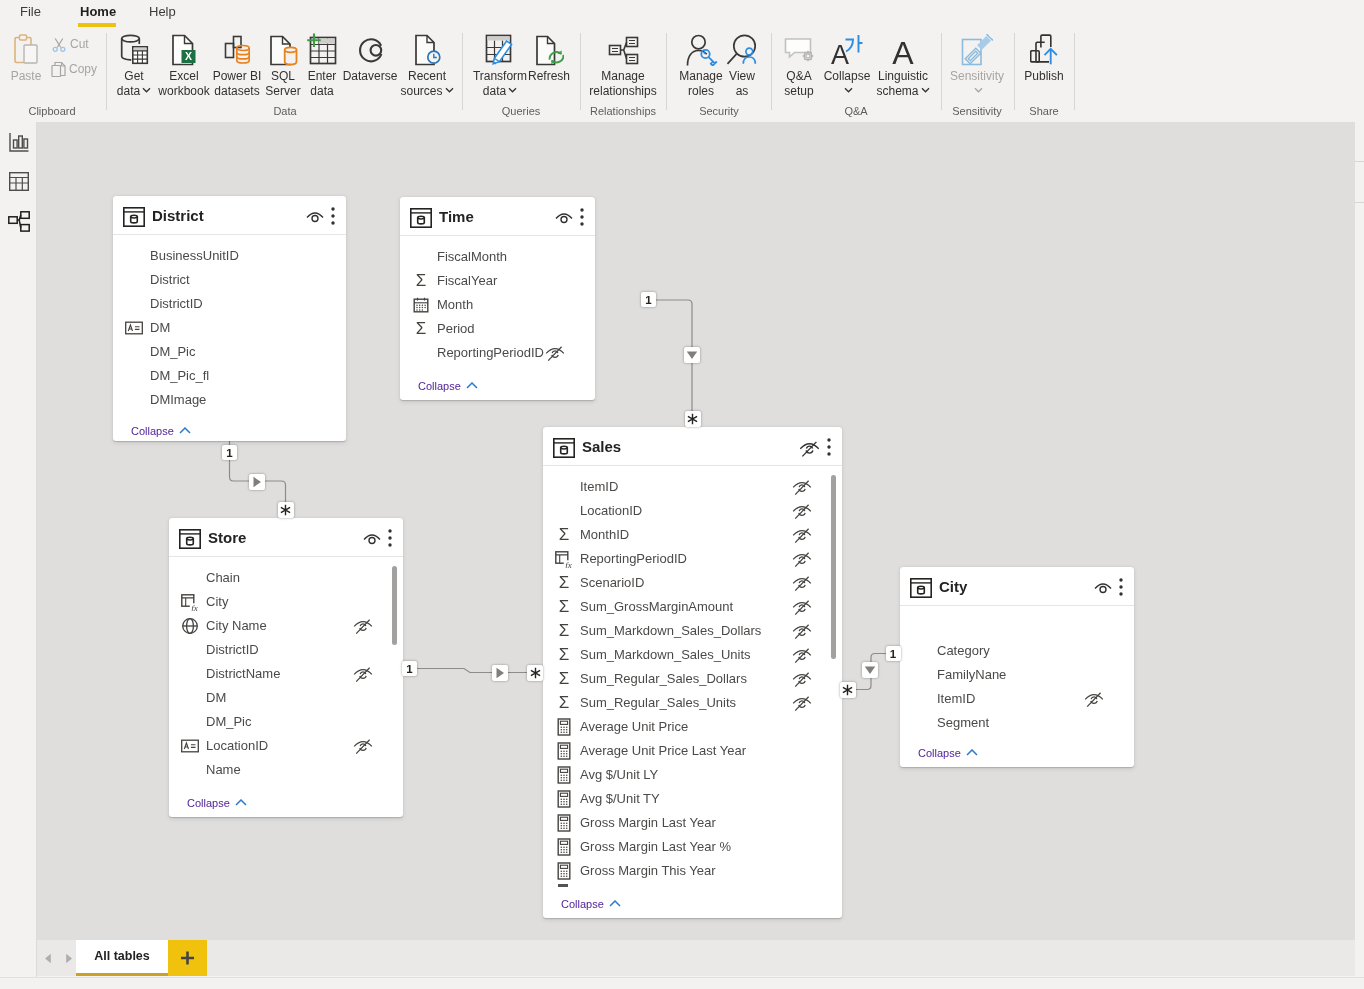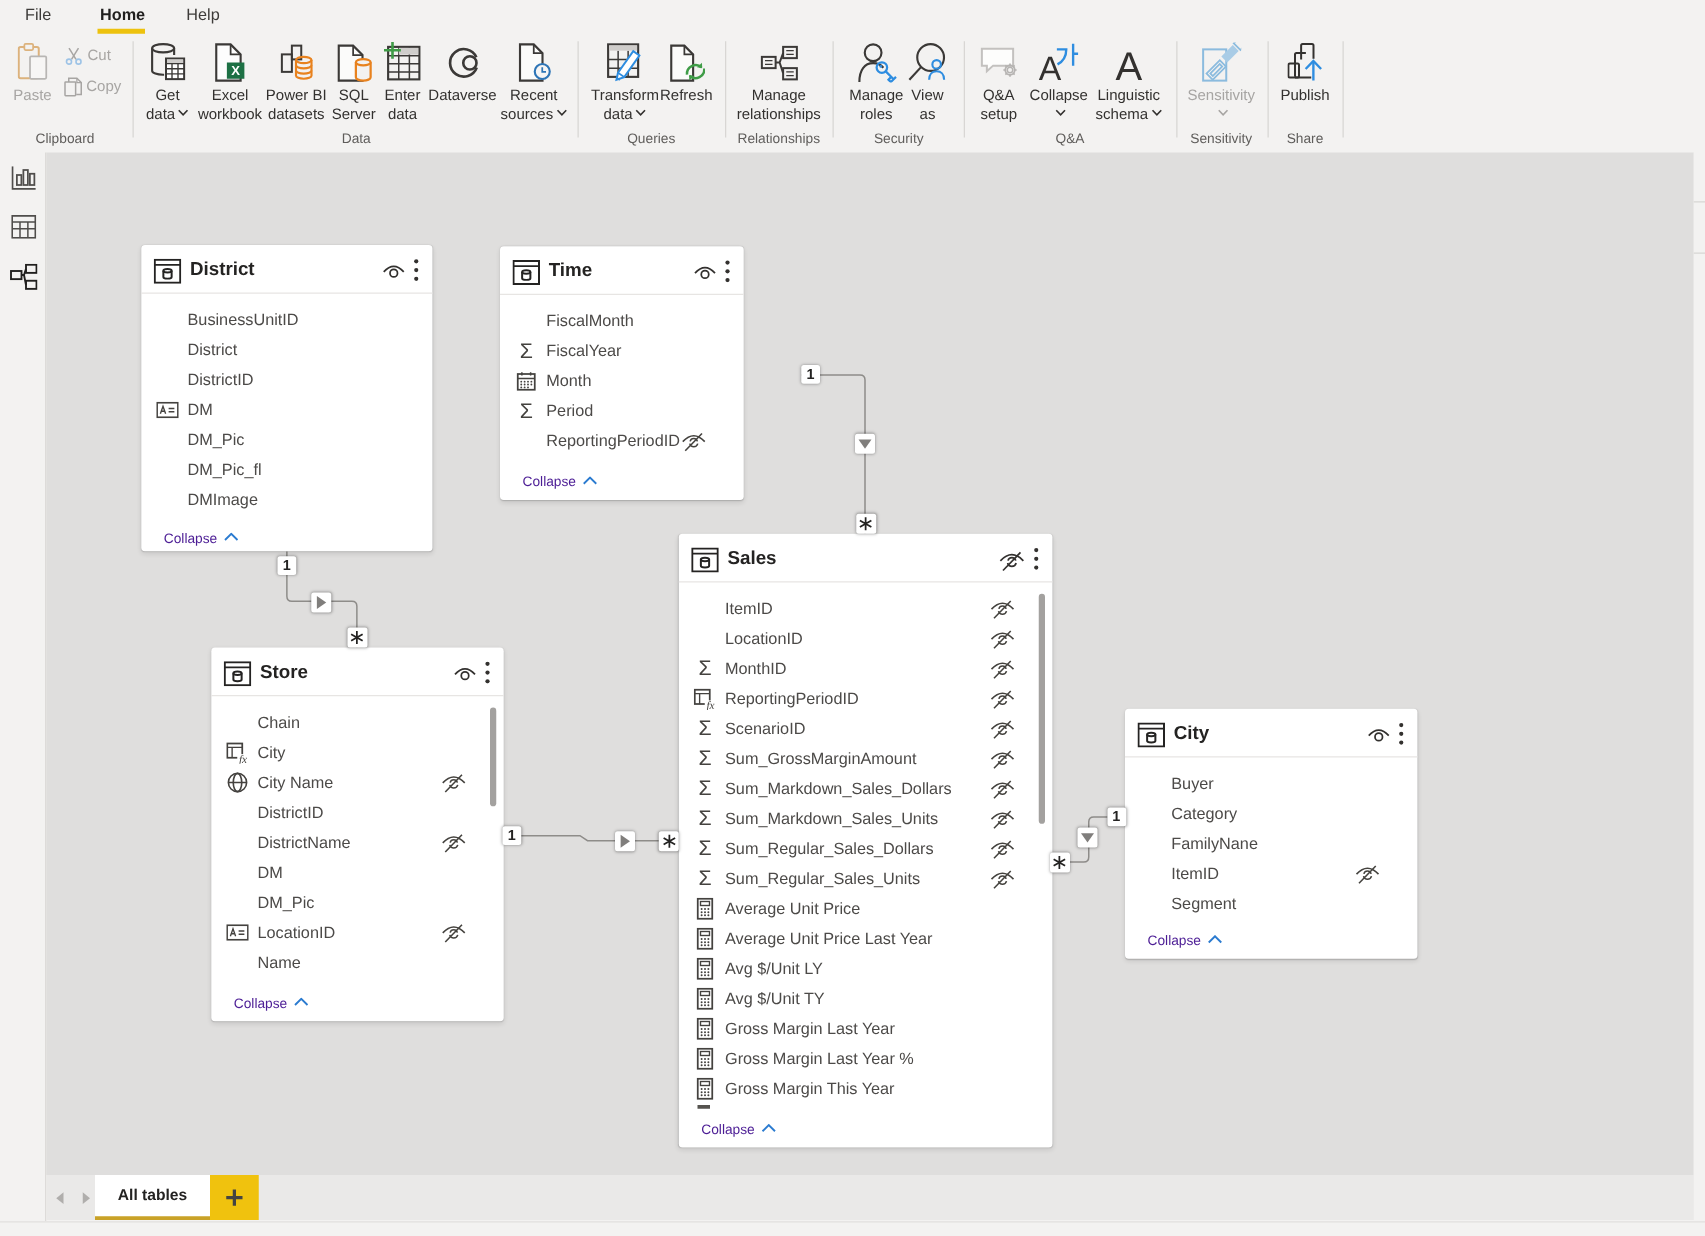--- a/index.html
+++ b/index.html
@@ -842,23 +842,20 @@
         <circle cx="10" cy="9.5" r="3"></circle>
       </svg>
       <svg class="hd-kb" width="4" height="18" viewBox="0 0 4 18">
         <g fill="#33312f">
           <circle cx="2" cy="2" r="1.7"></circle>
           <circle cx="2" cy="9" r="1.7"></circle>
           <circle cx="2" cy="16" r="1.7"></circle>
         </g>
       </svg>
     </div>
-  <div class="row" style="top:48px;">
-      <span class="rowtx">Buyer</span>
-    </div>
   <div class="row" style="top:72px;">
       <span class="rowtx">Category</span>
     </div>
   <div class="row" style="top:96px;">
       <span class="rowtx">FamilyNane</span>
     </div>
   <div class="row" style="top:120px;">
       <span class="rowtx">ItemID</span>
       <svg class="hid" style="right:29px;top:4px;" width="22" height="17" viewBox="0 0 22 17" fill="none" stroke="#45433f" stroke-width="1.25">
         <path d="M2.2,8.3 Q11,-1.2 19.8,8.3"></path>

